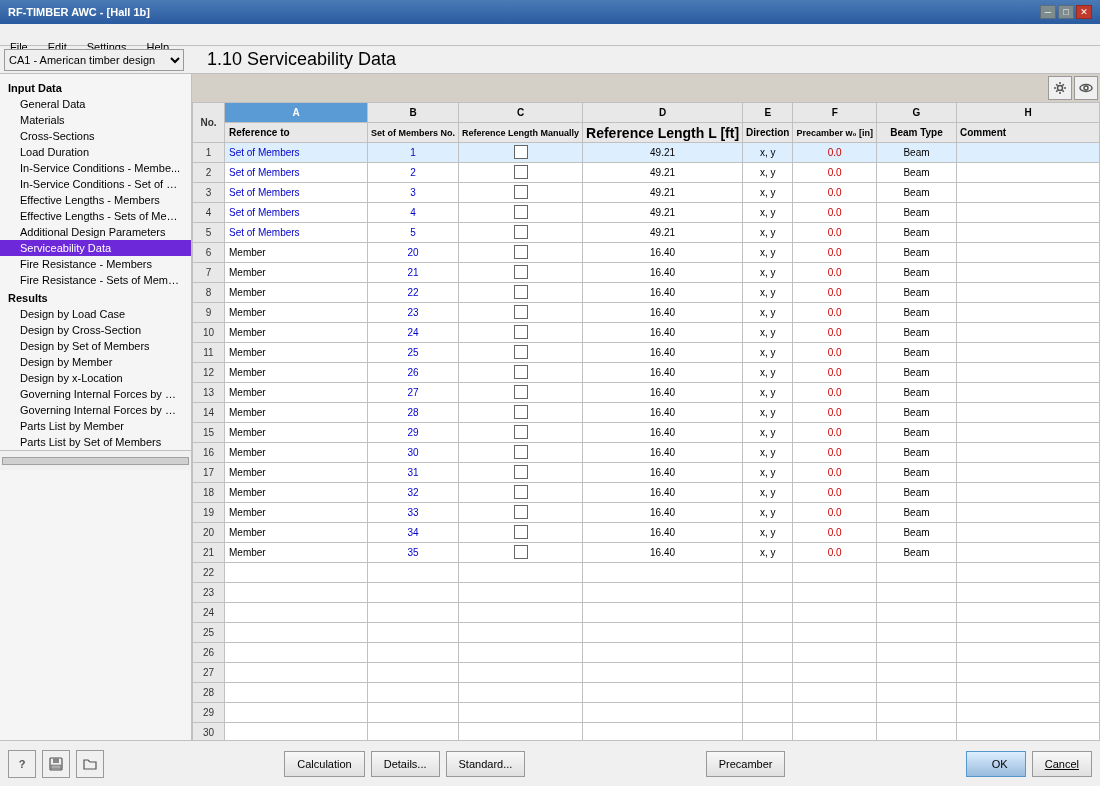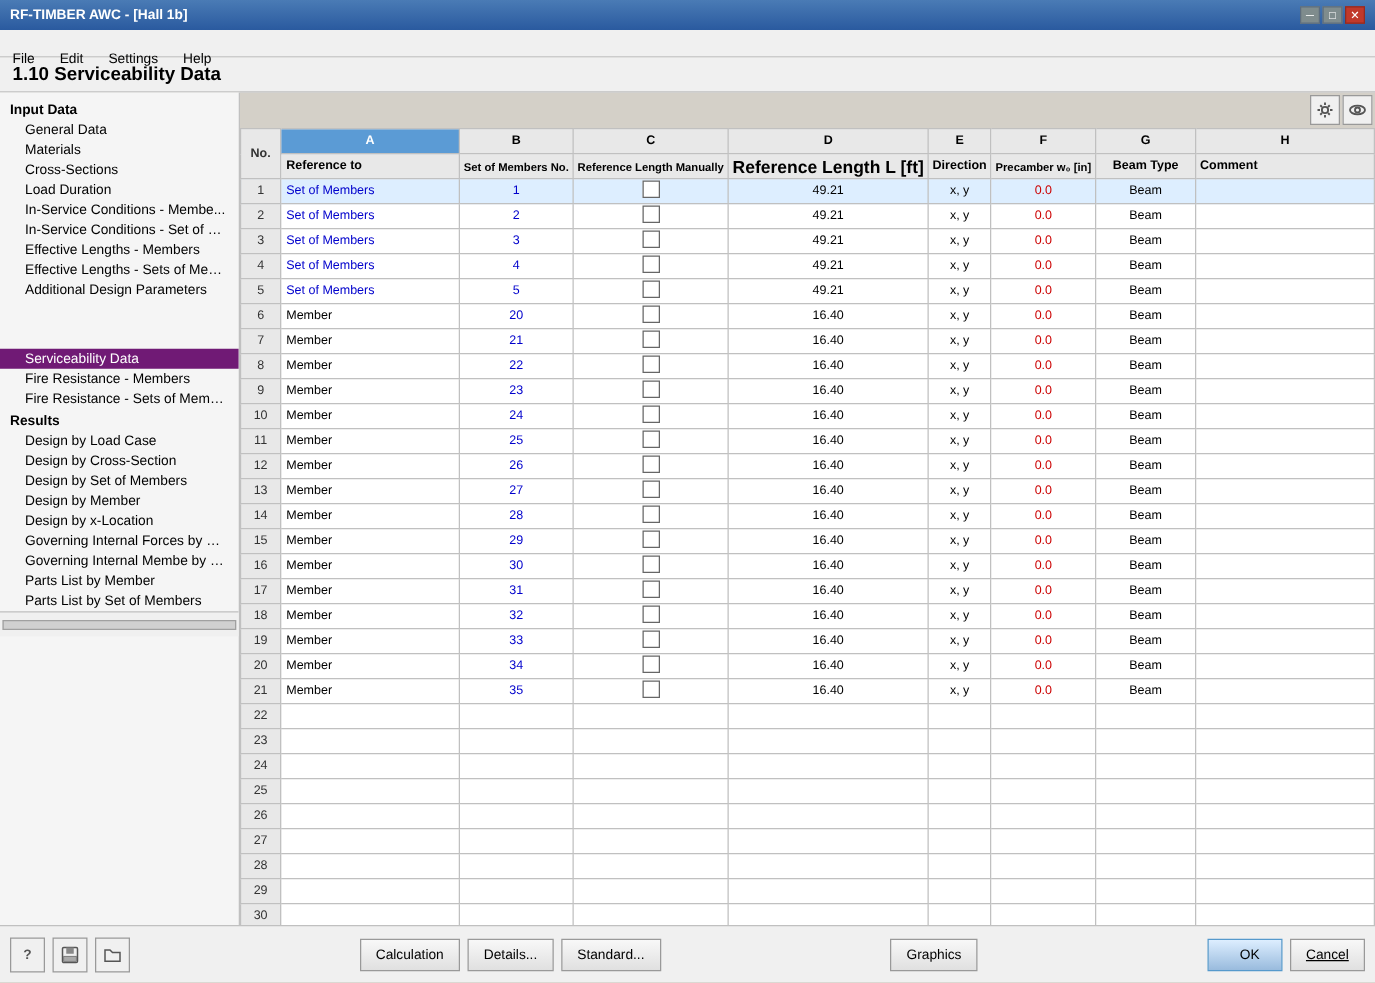--- a/index.html
+++ b/index.html
@@ -51,23 +51,23 @@
       height: 28px;
       gap: 4px;
     }
     .dropdown-select {
       width: 180px;
       height: 22px;
       font-size: 11px;
       border: 1px solid #999;
     }
     .toolbar-title {
-      font-size: 15px;
-      font-weight: bold;
-      margin-left: 6px;
+      font-size: 18px;
+      font-weight: normal;
+      margin-left: 19px;
     }
 
     
     .main-layout {
       display: flex;
       height: calc(786px - 24px - 22px - 28px - 46px);
     }
 
     
     .sidebar {
@@ -87,23 +87,22 @@
     .sidebar-item {
       padding: 2px 8px 2px 20px;
       cursor: pointer;
       font-size: 11px;
       color: #000;
       white-space: nowrap;
       overflow: hidden;
       text-overflow: ellipsis;
     }
     .sidebar-item.active {
-      background: #701a75;
+      background: #6d28d9;
       color: white;
-      margin-top: 39px;
     }
 
     
     .content-area {
       flex: 1;
       display: flex;
       flex-direction: column;
       overflow: hidden;
     }
 
@@ -225,20 +224,23 @@
 </div>
 
 <div class="menu-bar">
   <span class="menu-item">File</span>
   <span class="menu-item">Edit</span>
   <span class="menu-item">Settings</span>
   <span class="menu-item">Help</span>
 </div>
 
 <div class="toolbar">
+  <select class="dropdown-select">
+    <option>CA1 - American timber design</option>
+  </select>
   <span class="toolbar-title">1.10  Serviceability Data</span>
 </div>
 
 <div class="main-layout">
 
   <div class="sidebar">
     <div class="sidebar-section">Input Data</div>
 
     <div class="sidebar-item">General Data</div>
     <div class="sidebar-item">Materials</div>
@@ -254,21 +256,21 @@
     <div class="sidebar-item">Fire Resistance - Sets of Memb...</div>
 
     <div class="sidebar-section">Results</div>
 
     <div class="sidebar-item">Design by Load Case</div>
     <div class="sidebar-item">Design by Cross-Section</div>
     <div class="sidebar-item">Design by Set of Members</div>
     <div class="sidebar-item">Design by Member</div>
     <div class="sidebar-item">Design by x-Location</div>
     <div class="sidebar-item">Governing Internal Forces by M...</div>
-    <div class="sidebar-item">Governing Internal Membe by Se...</div>
+    <div class="sidebar-item">Governing Internal Forces by Se...</div>
     <div class="sidebar-item">Parts List by Member</div>
     <div class="sidebar-item">Parts List by Set of Members</div>
 
     <div style="height:20px; background:#f0f0f0; border-top:1px solid #c0c0c0; display:flex; align-items:center; padding:0 2px;">
       <div style="flex:1; height:8px; background:#d0d0d0; border:1px solid #a0a0a0;"></div>
     </div>
   </div>
 
   <div class="content-area">
 
@@ -667,19 +669,19 @@
   </div>
 
   <div style="flex:1;"></div>
 
   <button class="btn">Calculation</button>
   <button class="btn">Details...</button>
   <button class="btn">Standard...</button>
 
   <div style="flex:1;"></div>
 
-  <button class="btn">Graphics</button>
+  <button class="btn">Precamber</button>
 
   <div style="flex:1;"></div>
 
   <button class="btn btn-ok">OK</button>
   <button class="btn btn-cancel">Cancel</button>
 </div>
 
 </body></html>

